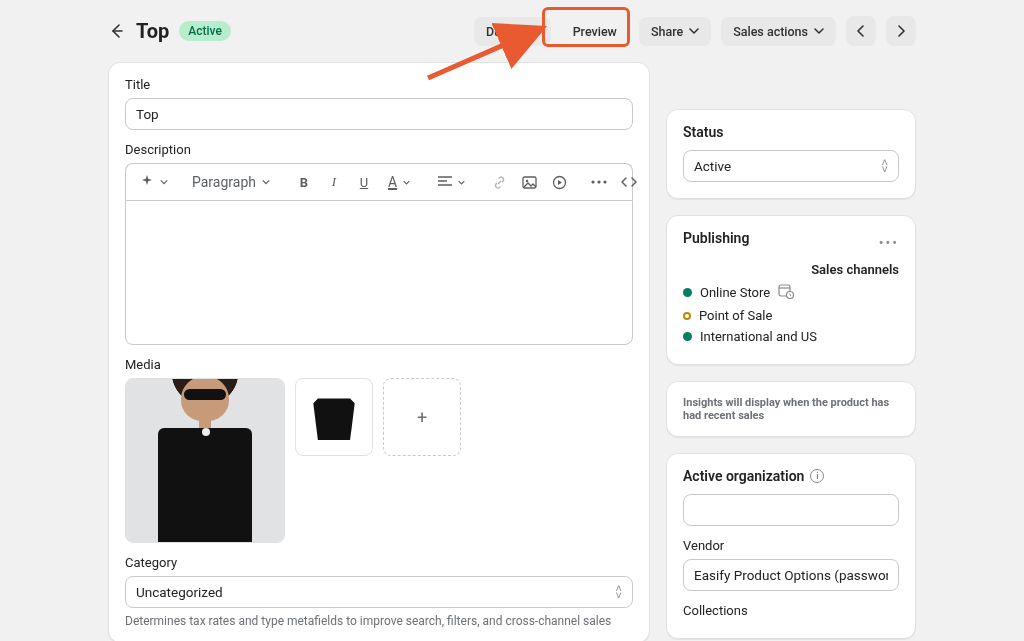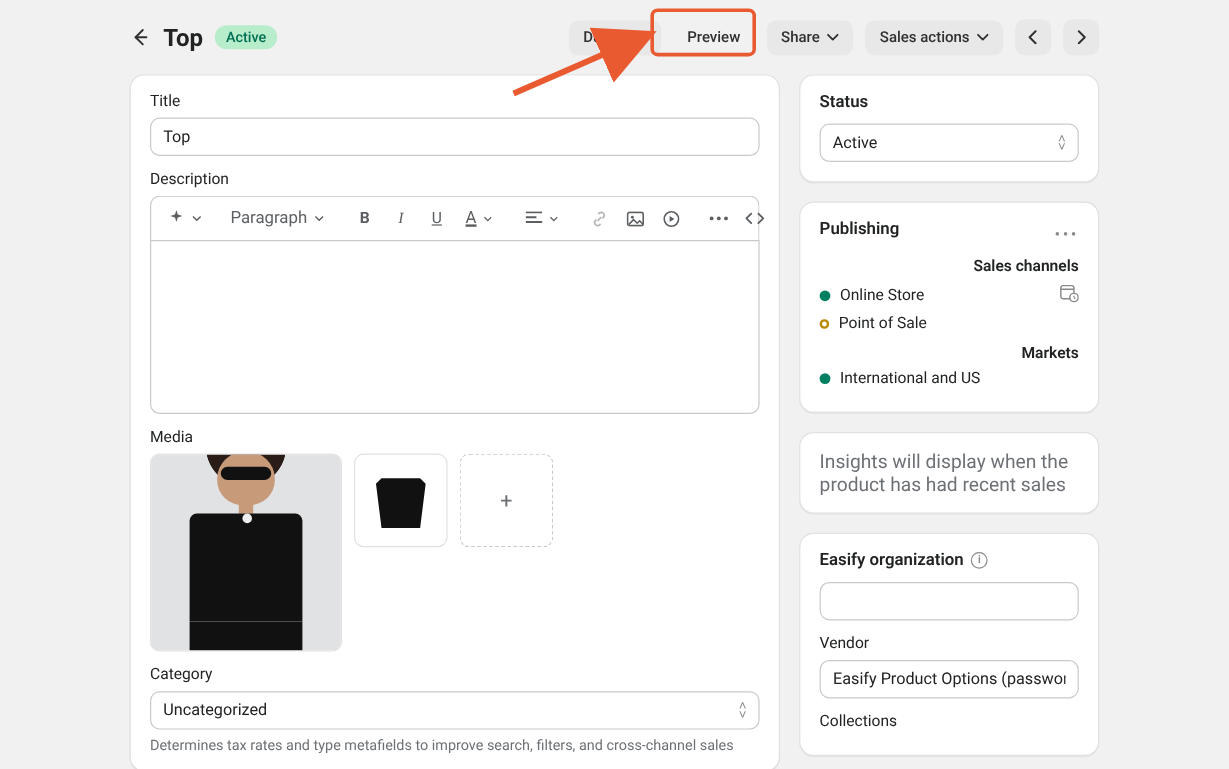--- a/index.html
+++ b/index.html
@@ -48,21 +48,21 @@
   .tbtn.wide{width:auto;padding:0 8px;gap:6px;font-size:14px;}
   .tbtn.right{margin-left:auto;}
   .editor{border:1px solid var(--border-strong);border-radius:0 0 8px 8px;height:145px;background:#fff;}
   
   .media-row{display:flex;gap:10px;align-items:flex-start;}
   .media-main{width:160px;height:165px;border:1px solid var(--border);border-radius:8px;overflow:hidden;background:#f7f7f7;position:relative;}
   .media-thumb{width:78px;height:78px;border:1px solid var(--border);border-radius:8px;background:#fff;display:flex;align-items:center;justify-content:center;}
   .media-add{width:78px;height:78px;border:1px dashed var(--border-strong);border-radius:8px;display:flex;align-items:center;justify-content:center;color:#6d7175;cursor:pointer;font-size:18px;}
   
   .side .card h3{margin:0 0 10px 0;font-size:14px;font-weight:600;}
-  .side .muted{font-size:16px;color:var(--muted);}
+  .side .muted{font-size:11px;color:var(--muted);font-weight:bold;}
   .row{display:flex;align-items:center;gap:8px;font-size:13px;margin:6px 0;}
   .dot{width:9px;height:9px;border-radius:50%;}
   .dot.green{background:#008060;}
   .dot.hollow{border:2px solid #b98900;background:transparent;width:8px;height:8px;border-radius:50%;}
   .side .sub{font-size:13px;font-weight:600;color:var(--text);margin:6px 0;text-align:right;}
   .side .head{display:flex;align-items:center;justify-content:space-between;}
   .side .head .menu{color:#8a8a8a;font-size:14px;letter-spacing:2px;cursor:pointer;}
   .field{margin-bottom:12px;}
   .info-ic{display:inline-flex;width:14px;height:14px;border:1px solid #8a8a8a;border-radius:50%;align-items:center;justify-content:center;font-size:9px;color:#8a8a8a;margin-left:6px;}
   
@@ -232,66 +232,65 @@
             <span>Uncategorized</span>
             <span class="updown">˄<br>˅</span>
           </div>
           <div class="helper">Determines tax rates and type metafields to improve search, filters, and cross-channel sales</div>
         </div>
       </div>
     </div>
 
     <div class="side">
 
-      <div class="card" style="padding:14px 16px 16px;">
+      <div class="card" style="padding:14px 16px 16px;margin-top:47px;">
         <h3>Status</h3>
         <div class="select">
           <span>Active</span>
           <span class="updown">˄<br>˅</span>
         </div>
       </div>
 
       <div class="card">
         <div class="head">
           <h3>Publishing</h3>
           <span class="menu">•••</span>
         </div>
         <div class="sub">Sales channels</div>
-        <div class="row" style="justify-content:space-between;">
+        <div class="row" style="justify-content:flex-start;">
           <span style="display:flex;align-items:center;gap:8px;">
             <span class="dot green"></span>
             <span>Online Store</span>
           </span>
           <span>
             <svg width="16" height="16" viewBox="0 0 16 16">
                 <rect x="1" y="2" width="11" height="11" rx="2" stroke="#8a8a8a" stroke-width="1.2" fill="none"></rect>
                 <path d="M1 5h11" stroke="#8a8a8a" stroke-width="1.2"></path>
                 <circle cx="12" cy="12" r="3.5" fill="#fff" stroke="#8a8a8a" stroke-width="1.2"></circle>
                 <path d="M12 10.5V12l1 1" stroke="#8a8a8a" stroke-width="1" fill="none"></path>
               </svg>
           </span>
         </div>
         <div class="row">
           <span class="dot hollow"></span>
           <span>Point of Sale</span>
         </div>
-        <div class="sub" style="margin-top:10px;">Markets</div>
         <div class="row">
           <span class="dot green"></span>
           <span>International and US</span>
         </div>
       </div>
 
       <div class="card">
         <div class="muted">Insights will display when the product has had recent sales</div>
       </div>
 
       <div class="card" style="margin-bottom:0;">
         <h3 style="display:flex;align-items:center;">
-          <span>Easify organization</span>
+          <span>Active organization</span>
           <span class="info-ic">i</span>
         </h3>
         <div class="field">
           <input class="input" value="" style="">
         </div>
         <div class="field">
           <label class="label">Vendor</label>
           <input class="input" value="Easify Product Options (password: 8)" style="">
         </div>
         <div class="field" style="margin-bottom:0;">

